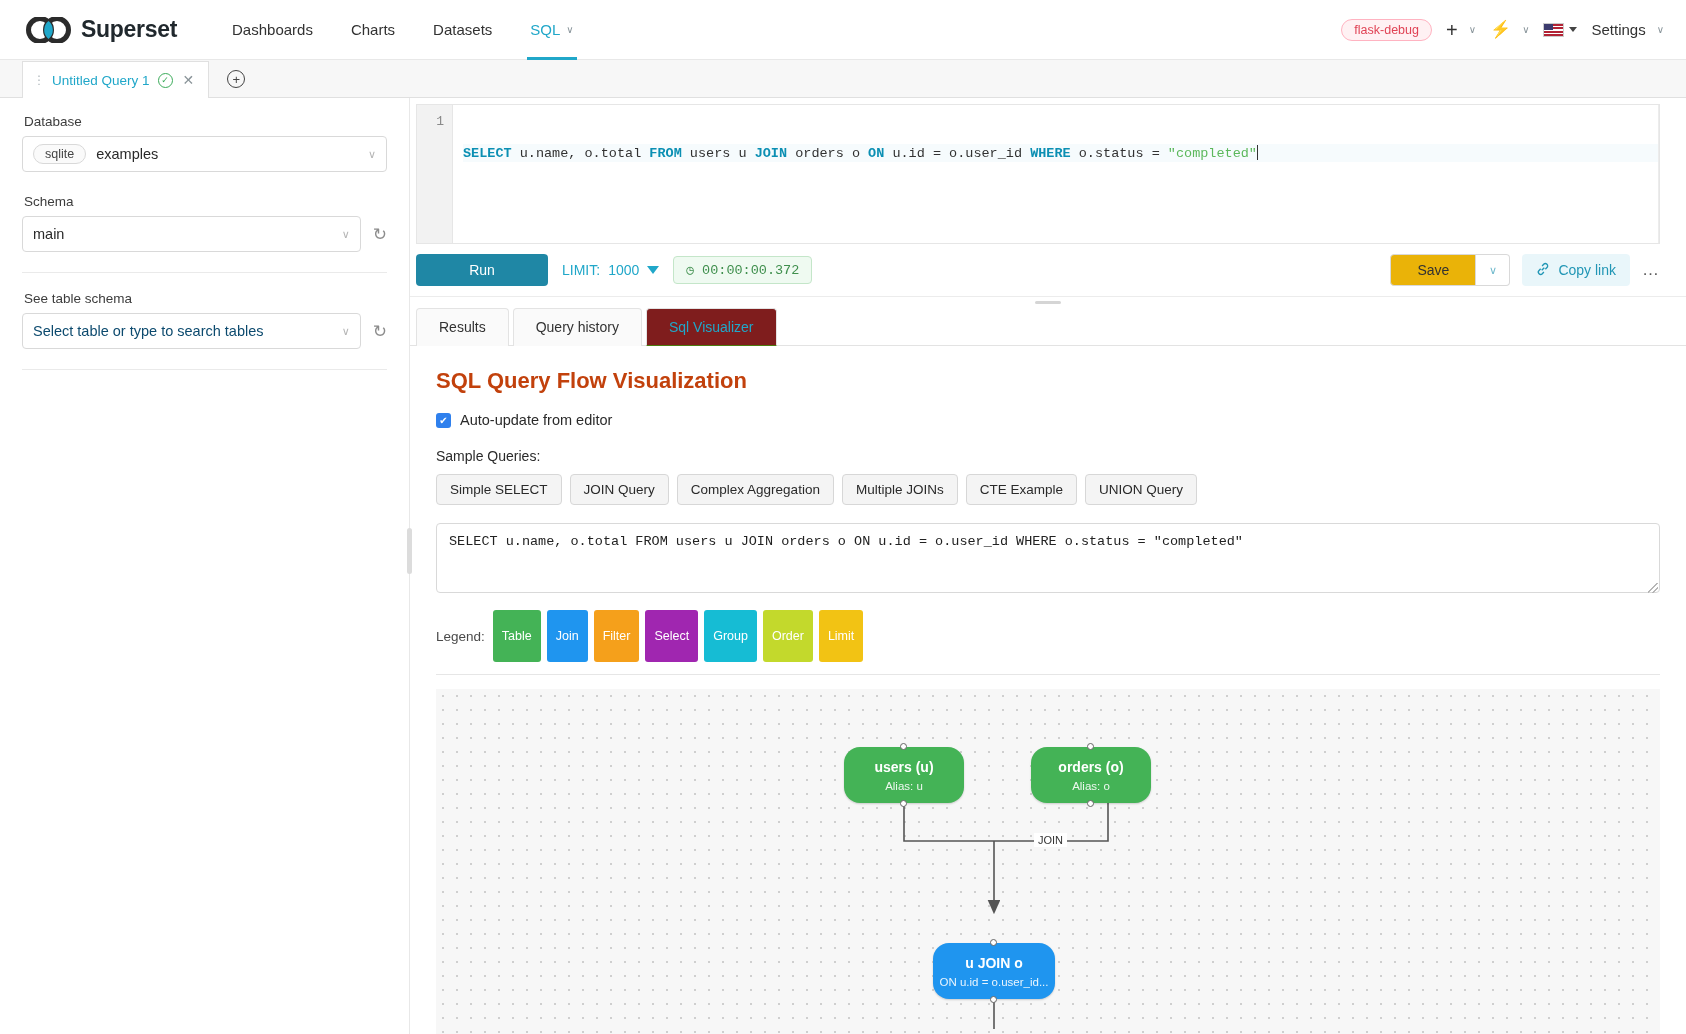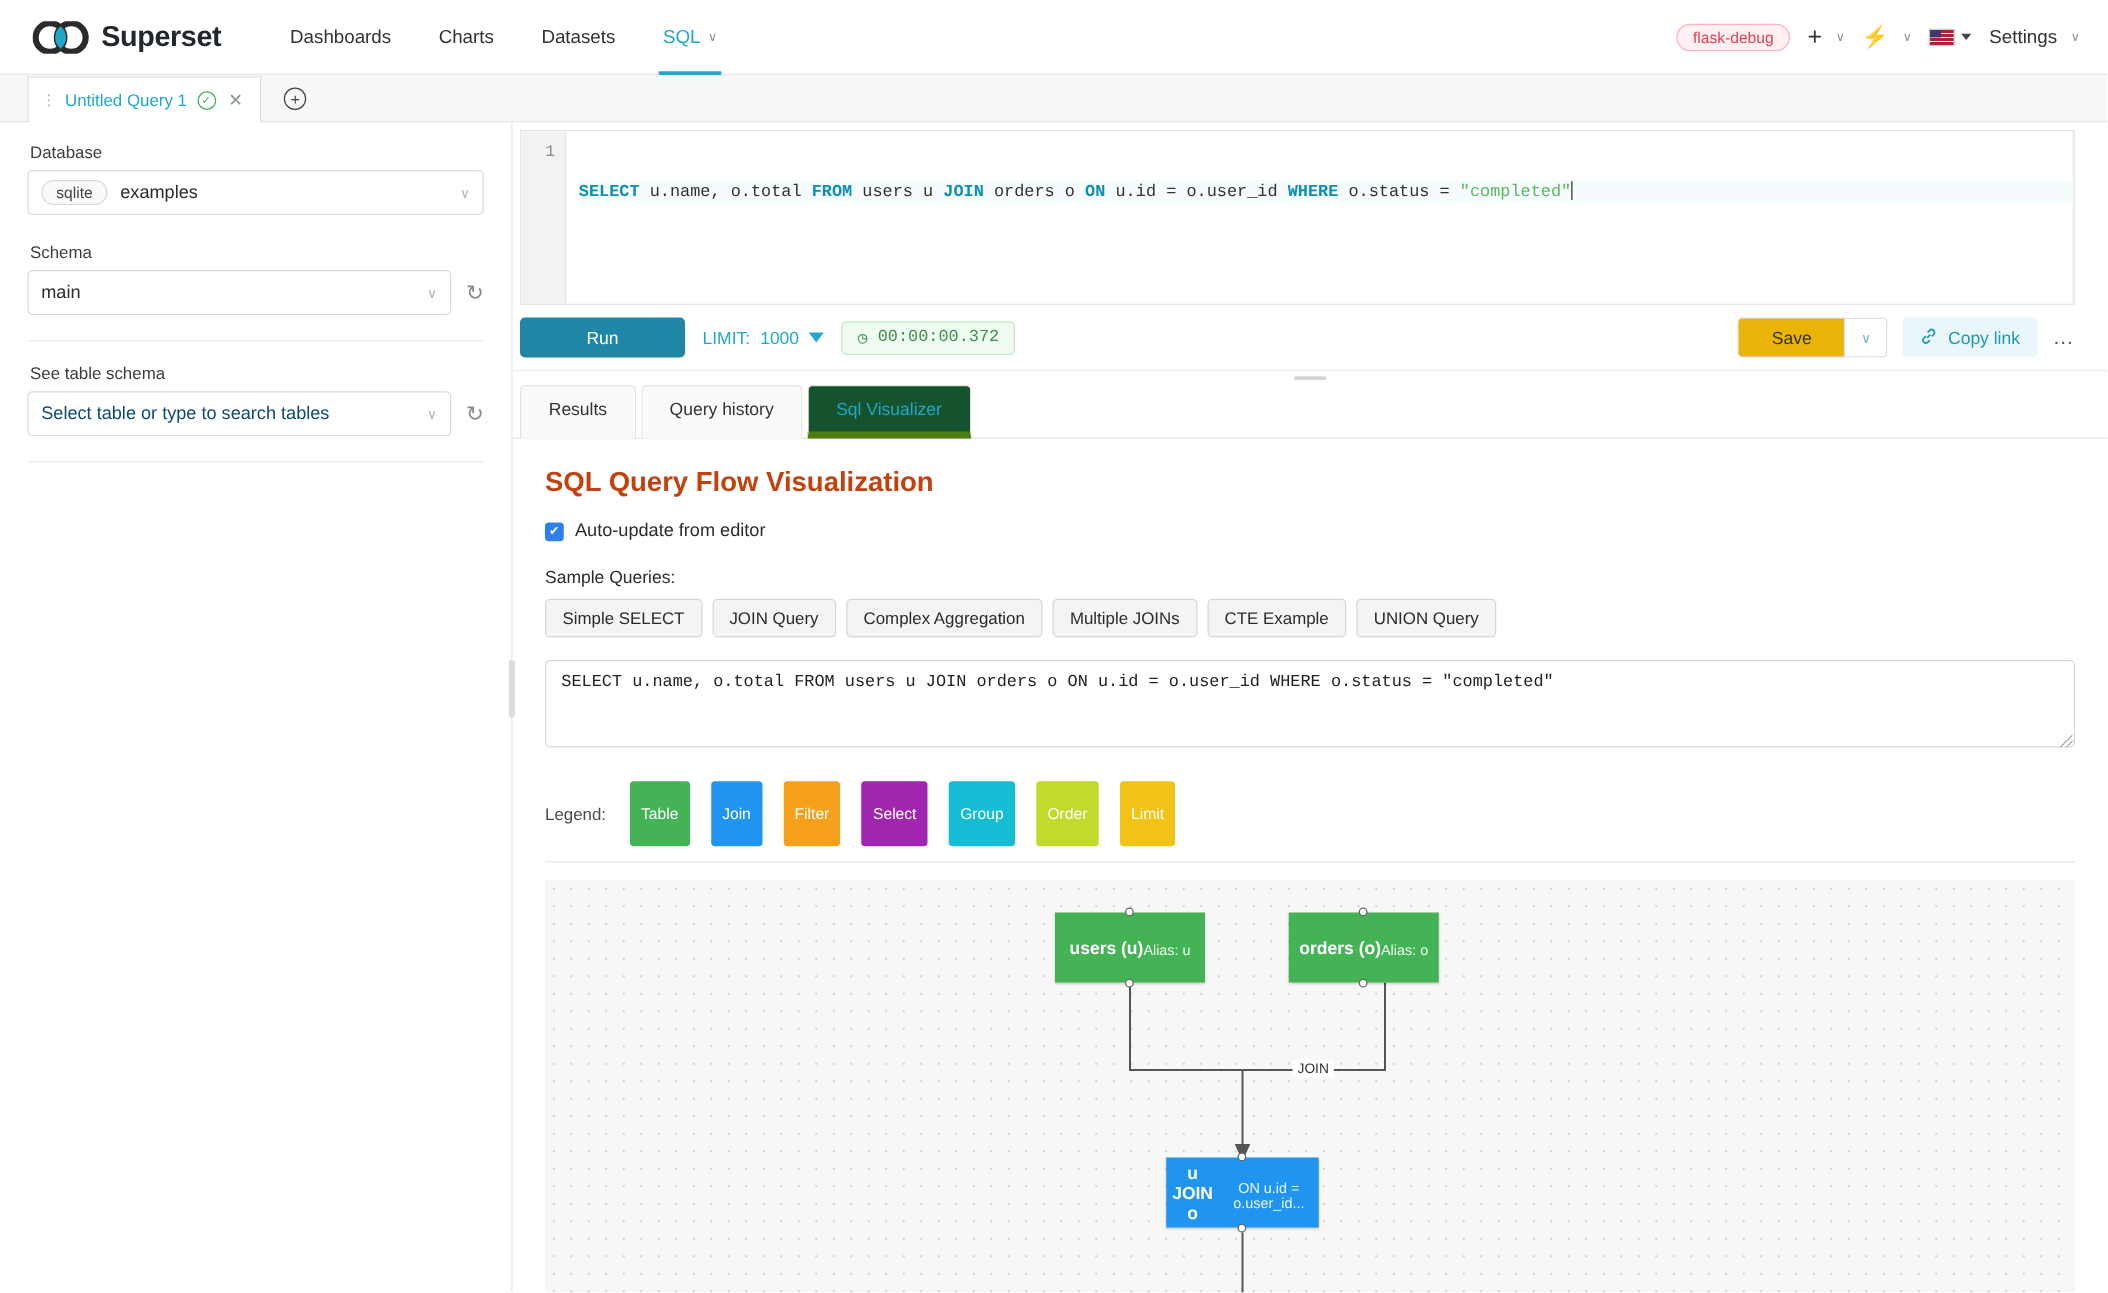--- a/index.html
+++ b/index.html
@@ -175,21 +175,21 @@
   .split-handle i { width: 26px; height: 3px; background: #d5d5d5; border-radius: 2px; }
 
   
   .rtabs { display: flex; gap: 1px; padding: 0 26px 0 6px; border-bottom: 1px solid #e3e3e3; }
   .rtab {
     padding: 10px 22px; font-size: 14px; color: #323232; cursor: pointer;
     border: 1px solid transparent; border-bottom: none; background: #fafafa;
     border-radius: 4px 4px 0 0; border-color: #e3e3e3; margin-right: 3px;
     position: relative; top: 1px;
   }
-  .rtab.active { color: #20a7c9; background: #14532d; border-bottom: 6px solid #4d7c0f; }
+  .rtab.active { color: #20a7c9; background: #7f1d1d; border-bottom: 1px solid #4d7c0f; }
 
   
   .viz { padding: 22px 26px 0 6px; overflow: hidden; flex: 1; }
   .viz-inner { padding-left: 20px; }
   .viz-title { font-size: 22px; font-weight: bold; color: #c2410c; margin: 0 0 18px 0; }
   .chk-row { display: flex; align-items: center; gap: 9px; margin-bottom: 20px; }
   .chk {
     width: 15px; height: 15px; background: #2f80ed; border-radius: 3px; color: #fff;
     font-size: 10px; display: flex; align-items: center; justify-content: center; cursor: pointer;
   }
@@ -206,35 +206,35 @@
     color: #222; resize: none; outline: none; background: #fff;
     position: relative;
   }
   .ta-wrap { position: relative; }
   .ta-grip {
     position: absolute; right: 2px; bottom: 3px; width: 10px; height: 10px;
     background:
       linear-gradient(135deg, transparent 45%, #b6b6b6 45%, #b6b6b6 55%, transparent 55%),
       linear-gradient(135deg, transparent 70%, #b6b6b6 70%, #b6b6b6 80%, transparent 80%);
   }
-  .legend { display: flex; align-items: center; gap: 17px; margin: 24px 0 12px 0; }
+  .legend { display: flex; align-items: center; gap: 6px; margin: 14px 0 12px 0; }
   .legend-label { font-size: 13.5px; color: #4a4a4a; margin-right: 2px; }
   .chipl { color: #fff; font-size: 12.5px; border-radius: 3px; padding: 19px 9px; }
   .hr2 { height: 1px; background: #e6e6e6; margin-bottom: 14px; }
 
   
   .canvas {
     position: relative; height: 360px; background-color: #f7f7f7;
     background-image: radial-gradient(#cfcfcf 1px, transparent 1px);
     background-size: 14px 14px; overflow: hidden;
   }
   .node {
-    position: absolute; border-radius: 0; color: #fff; text-align: center;
-    display: flex; flex-direction: row; align-items: center; justify-content: center;
-    box-shadow: 0 1px 2px rgba(0,0,0,.18); cursor: pointer;
+    position: absolute; border-radius: 16px; color: #fff; text-align: center;
+    display: flex; flex-direction: column; align-items: center; justify-content: center;
+    box-shadow: 0 1px 2px rgba(0,0,0,.18); cursor: pointer; margin-top: 32px;
   }
   .node .nt { font-size: 14px; font-weight: bold; }
   .node .ns { font-size: 11.5px; opacity: .9; margin-top: 5px; }
   .node.table { background: #44b356; }
   .node.join  { background: #1f95ef; }
   .handle {
     position: absolute; width: 7px; height: 7px; border-radius: 50%;
     background: #fff; border: 1.3px solid #666; left: 50%; margin-left: -4px;
   }
   .handle.top { top: -4px; }

